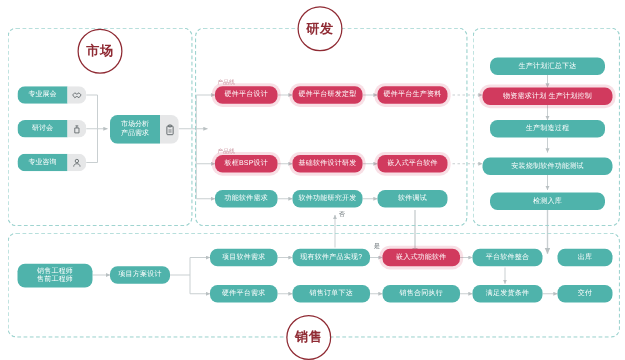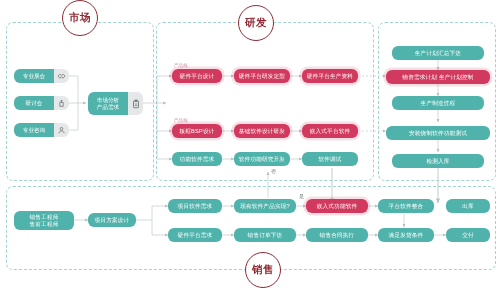--- a/index.html
+++ b/index.html
@@ -100,23 +100,23 @@
 
       <path d="M268,198 L268,172" marker-end="url(#ah)"></path>
     </g>
   </svg>
 
   <div class="zone" style="left:6px;  top:22px;  width:146px; height:157px;"></div>
   <div class="zone" style="left:156px;top:22px;  width:216px; height:157px;"></div>
   <div class="zone" style="left:378px;top:22px;  width:116px; height:157px;"></div>
   <div class="zone" style="left:6px;  top:186px; width:488px; height:82px;"></div>
 
-  <div class="badge" style="left:62px; top:0;">市场</div>
+  <div class="badge" style="left:62px; top:23px;">市场</div>
   <div class="badge" style="left:238px;top:5px;">研发</div>
-  <div class="badge" style="left:229px;top:252px;margin-left:16px;">销售</div>
+  <div class="badge" style="left:229px;top:252px;">销售</div>
 
   <div class="pillrow" style="left:14px;top:69px;width:55px;height:14px;">
     <span class="lbl">专业展会</span>
     <span class="ico">
       <svg width="9" height="9" viewBox="0 0 16 16">
           <path d="M2 7l3-3 3 2 3-2 3 3-3 4-3-2-3 2z" fill="none" stroke="#5d6466" stroke-width="1.2"></path>
         </svg>
     </span>
   </div>
   <div class="pillrow" style="left:14px;top:96px;width:55px;height:14px;">

